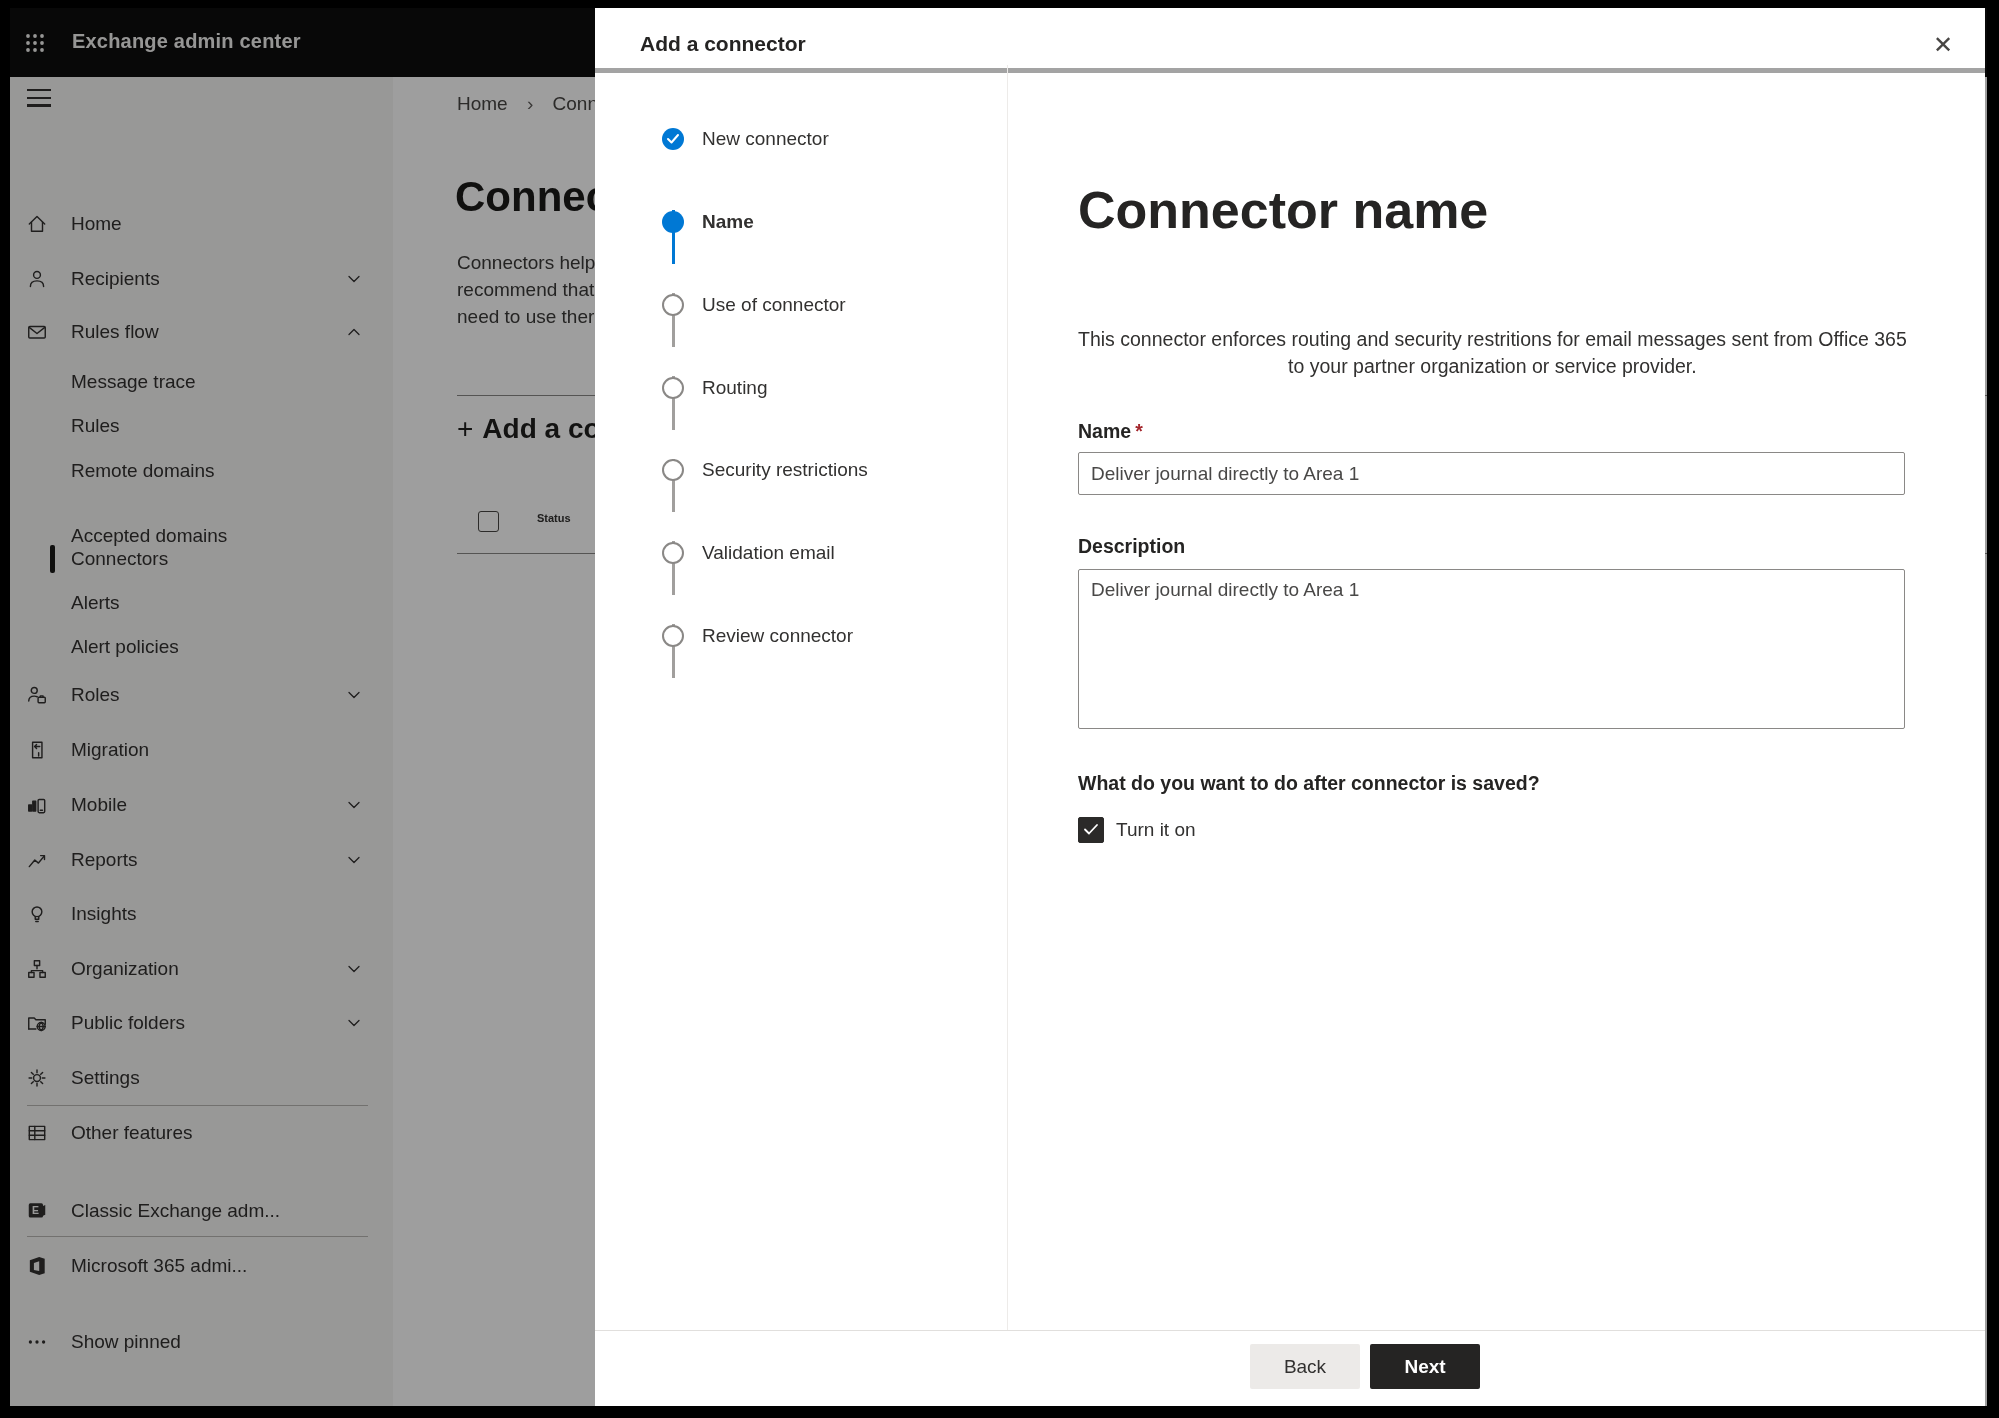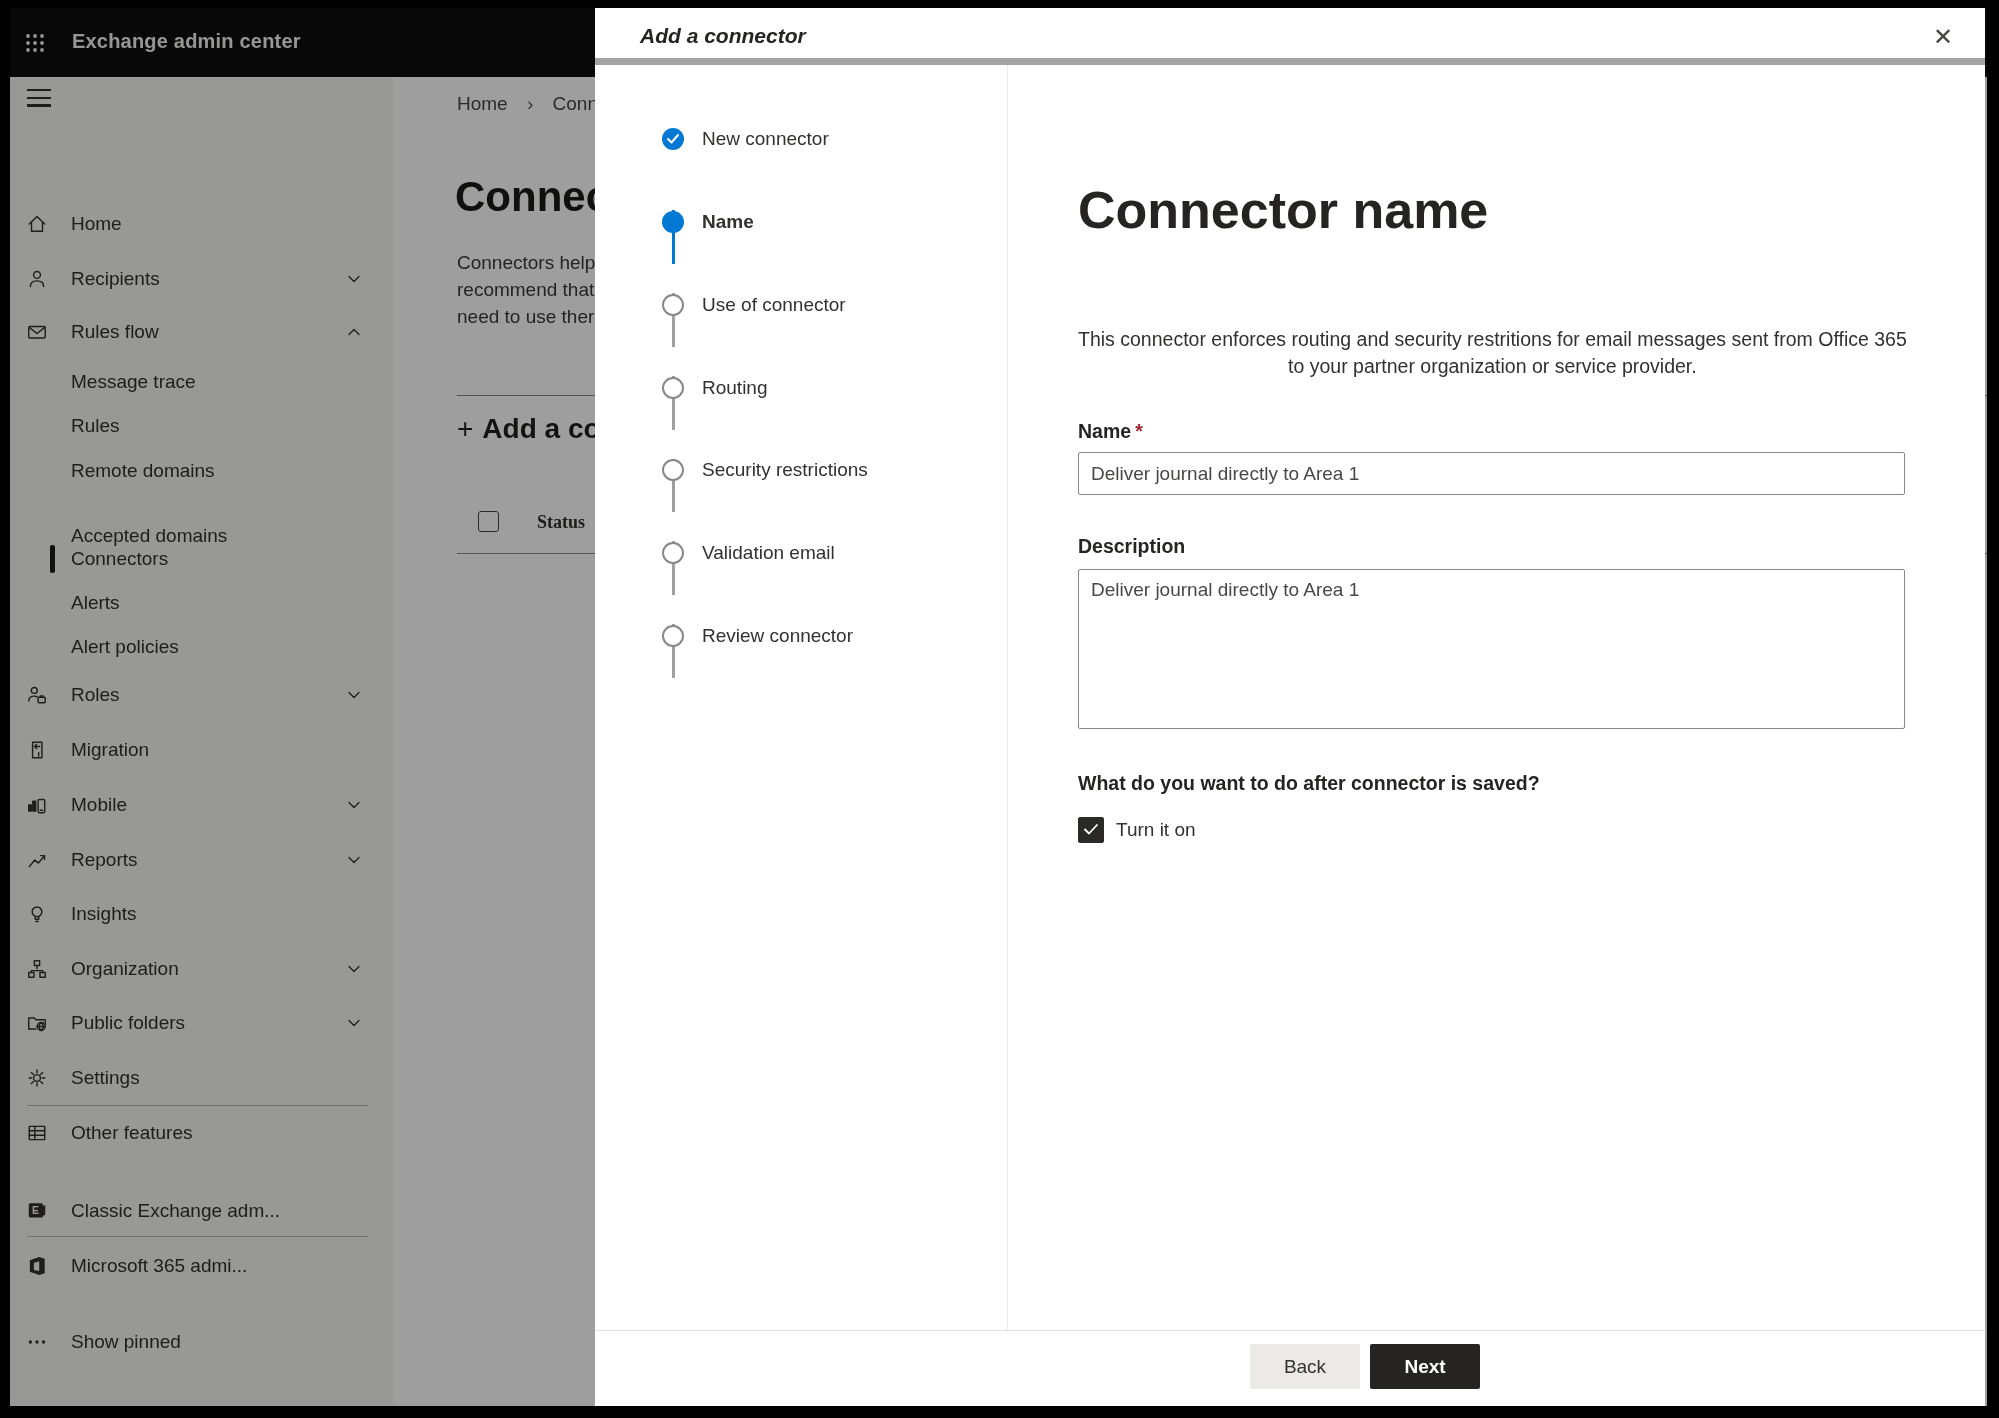--- a/index.html
+++ b/index.html
@@ -29,29 +29,29 @@
   .breadcrumb { position:absolute; left:64px; top:16px; font-size:19px; color:#484644; white-space:nowrap; }
   .breadcrumb .crumb { cursor:pointer; }
   .breadcrumb .sep { margin:0 14px; color:#605e5c; }
   .page-title { position:absolute; left:62px; top:96px; font-size:42px; font-weight:700; color:#1b1a19; white-space:nowrap; }
   .page-desc { position:absolute; left:64px; top:172px; font-size:19px; line-height:27px; color:#3b3a39; white-space:nowrap; }
   .hdiv1 { position:absolute; left:64px; top:318px; right:0; height:1px; background:#8a8886; }
   .add-btn { position:absolute; left:64px; top:334px; height:36px; display:flex; align-items:center; cursor:pointer; color:#201f1e; white-space:nowrap; }
   .add-btn .plus { font-size:28px; font-weight:400; margin-right:9px; line-height:1; }
   .add-btn .lbl { font-size:28px; font-weight:700; }
   .tbl-check { position:absolute; left:85px; top:434px; width:21px; height:21px; border:1.6px solid #484644; border-radius:3px; background:transparent; cursor:pointer; }
-  .tbl-head { position:absolute; left:144px; top:435px; font-size:18px; font-weight:600; color:#323130; white-space:nowrap;font-family:Liberation Serif, serif; }
+  .tbl-head { position:absolute; left:144px; top:435px; font-size:11px; font-weight:600; color:#323130; white-space:nowrap; }
   .hdiv2 { position:absolute; left:64px; top:476px; right:0; height:1px; background:#8a8886; }
 
   
   .dim { position:absolute; inset:0; background:rgba(0,0,0,.38); z-index:2; }
 
   
   .dialog { position:absolute; left:585px; top:0; width:1390px; height:1398px; background:#fff; z-index:3; }
-  .dlg-header { position:absolute; left:0; top:0; width:100%; height:57px; border-bottom:7px solid #a3a3a3;font-style:italic; }
+  .dlg-header { position:absolute; left:0; top:8px; width:100%; height:57px; border-bottom:5px solid #a3a3a3; }
   .dlg-title { position:absolute; left:45px; top:16px; font-size:21px; font-weight:700; color:#252423; }
   .dlg-close { position:absolute; right:26px; top:13px; width:32px; height:32px; display:flex; align-items:center; justify-content:center; font-size:24px; color:#484644; cursor:pointer; }
 
   .steps-col { position:absolute; left:0; top:57px; width:413px; bottom:76px; border-right:1px solid #edebe9; }
   .step { position:absolute; left:0; width:100%; height:30px; cursor:pointer; }
   .step-circle { position:absolute; left:67px; top:50%; transform:translateY(-50%); width:22px; height:22px; border-radius:50%; }
   .step-circle.done { background:#0078d4; }
   .step-circle.active { background:#0078d4; }
   .step-circle.todo { background:#fff; border:2px solid #8a8886; }
   .step-circle svg { position:absolute; left:4px; top:5px; }

